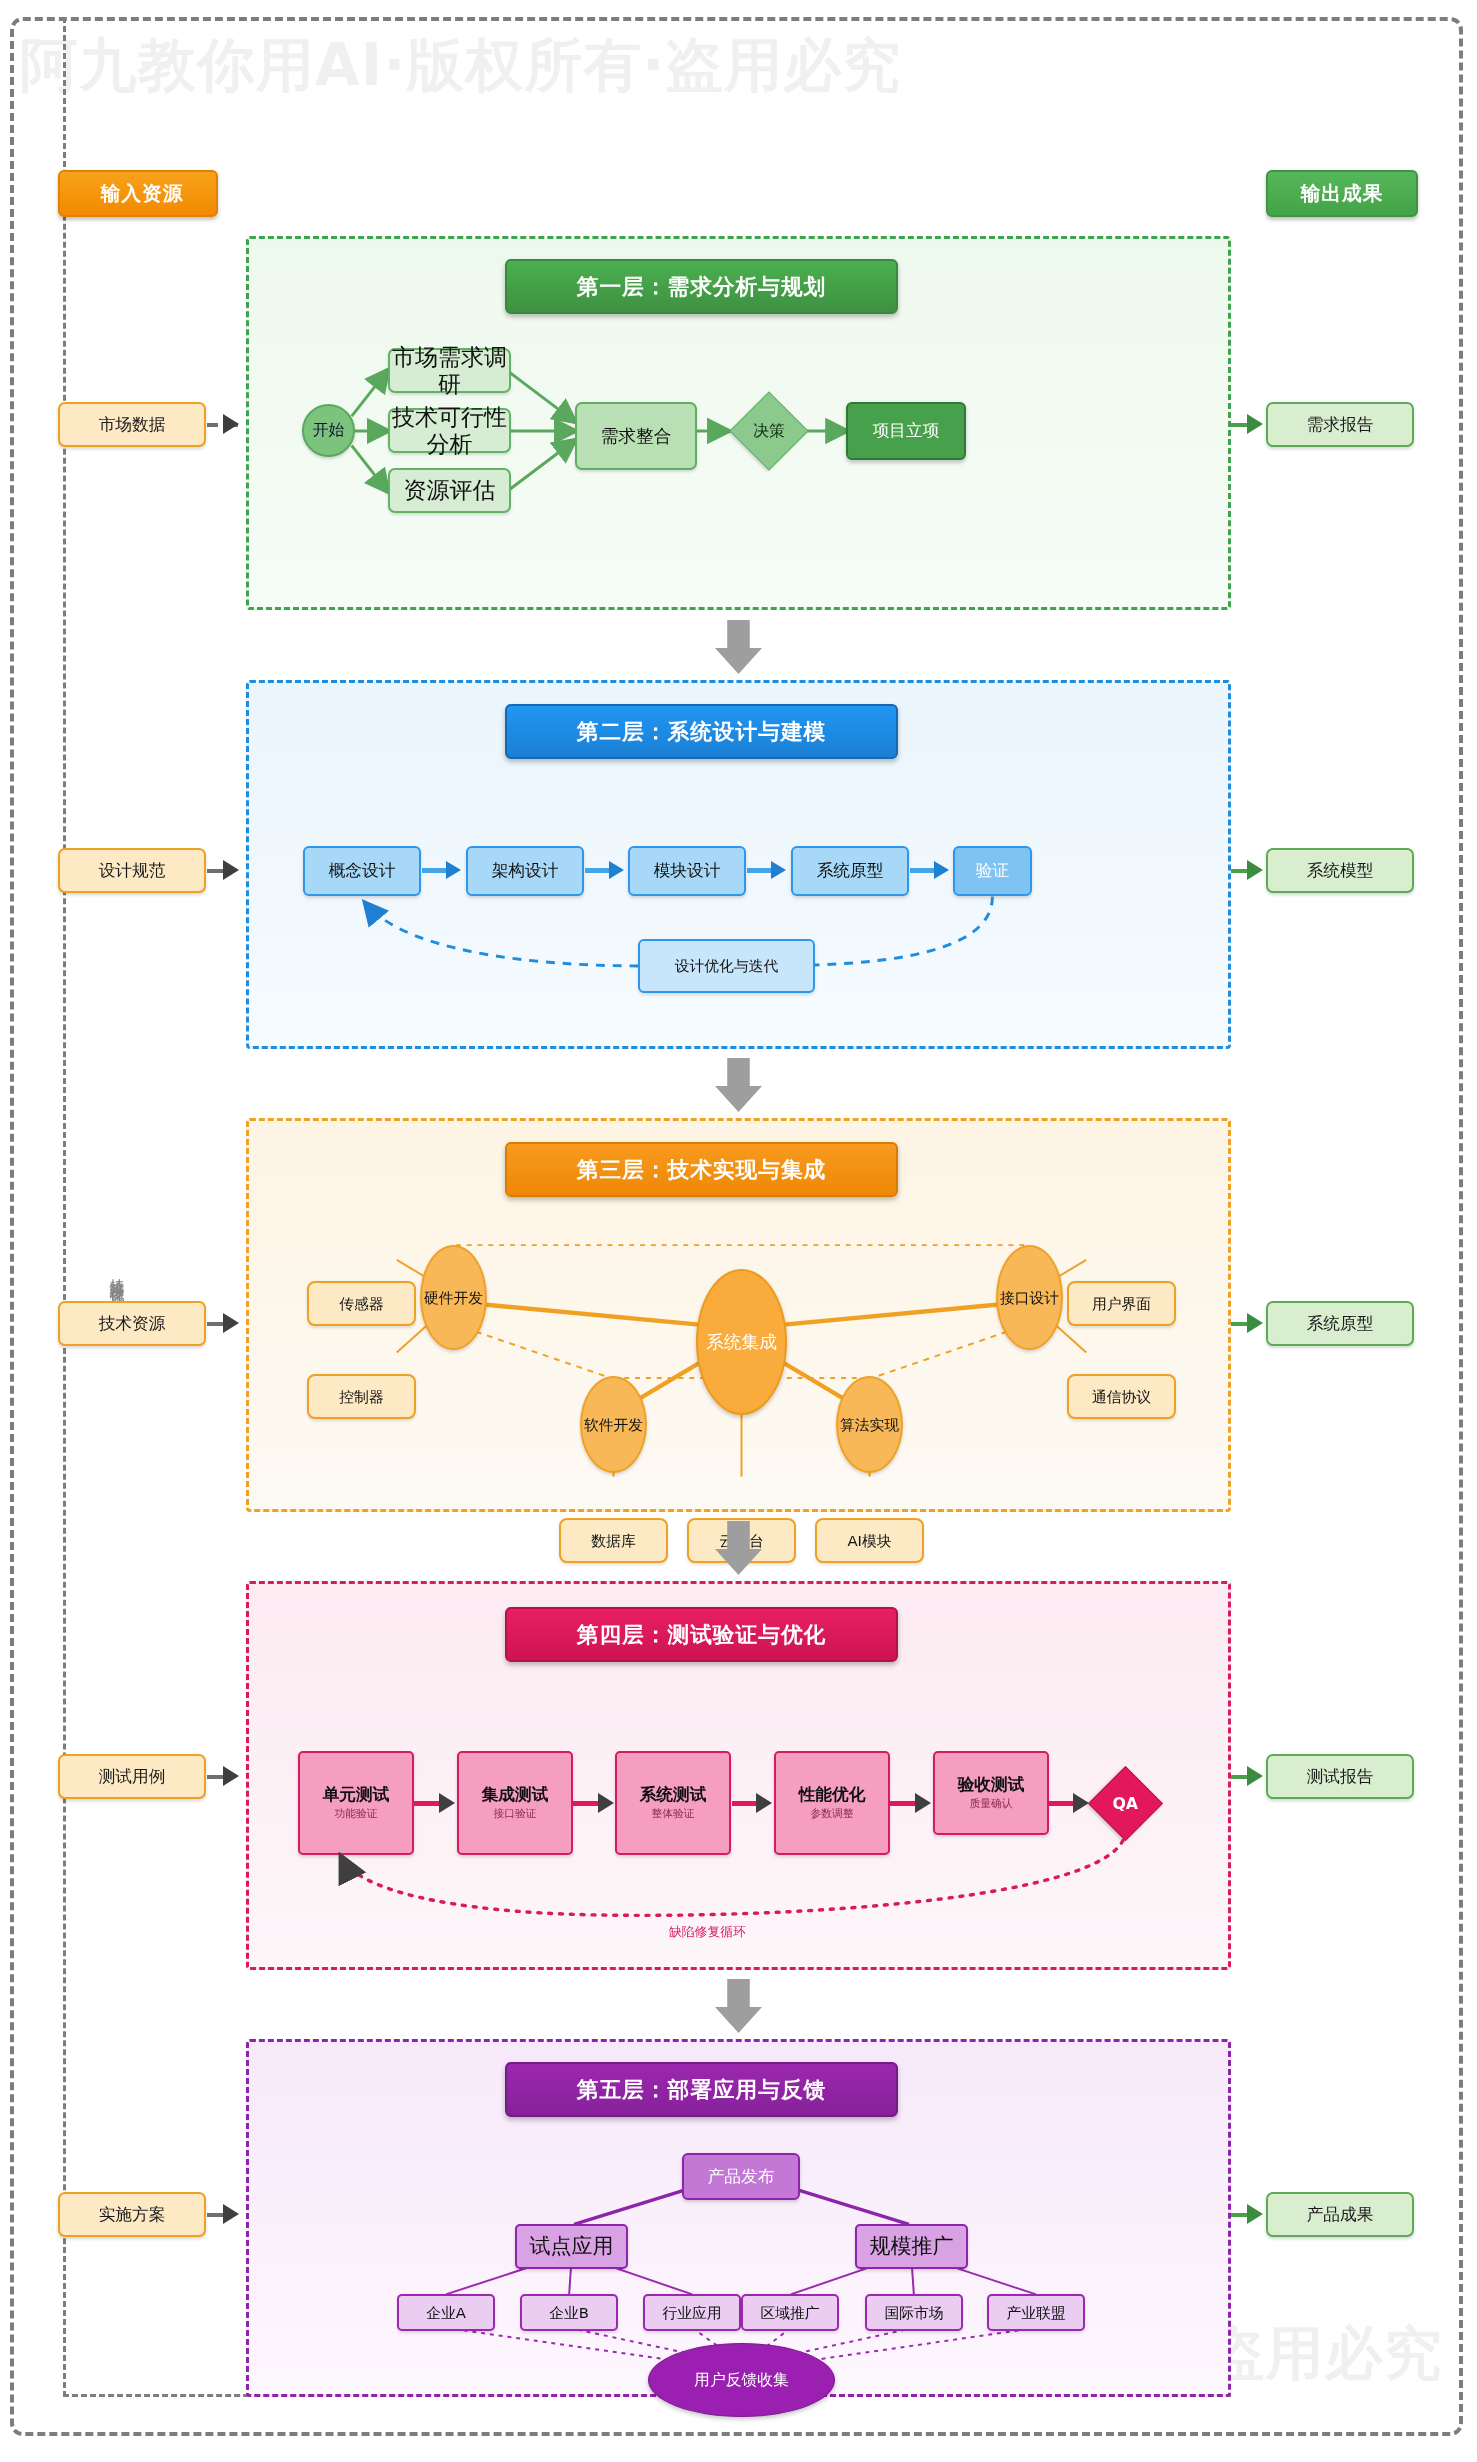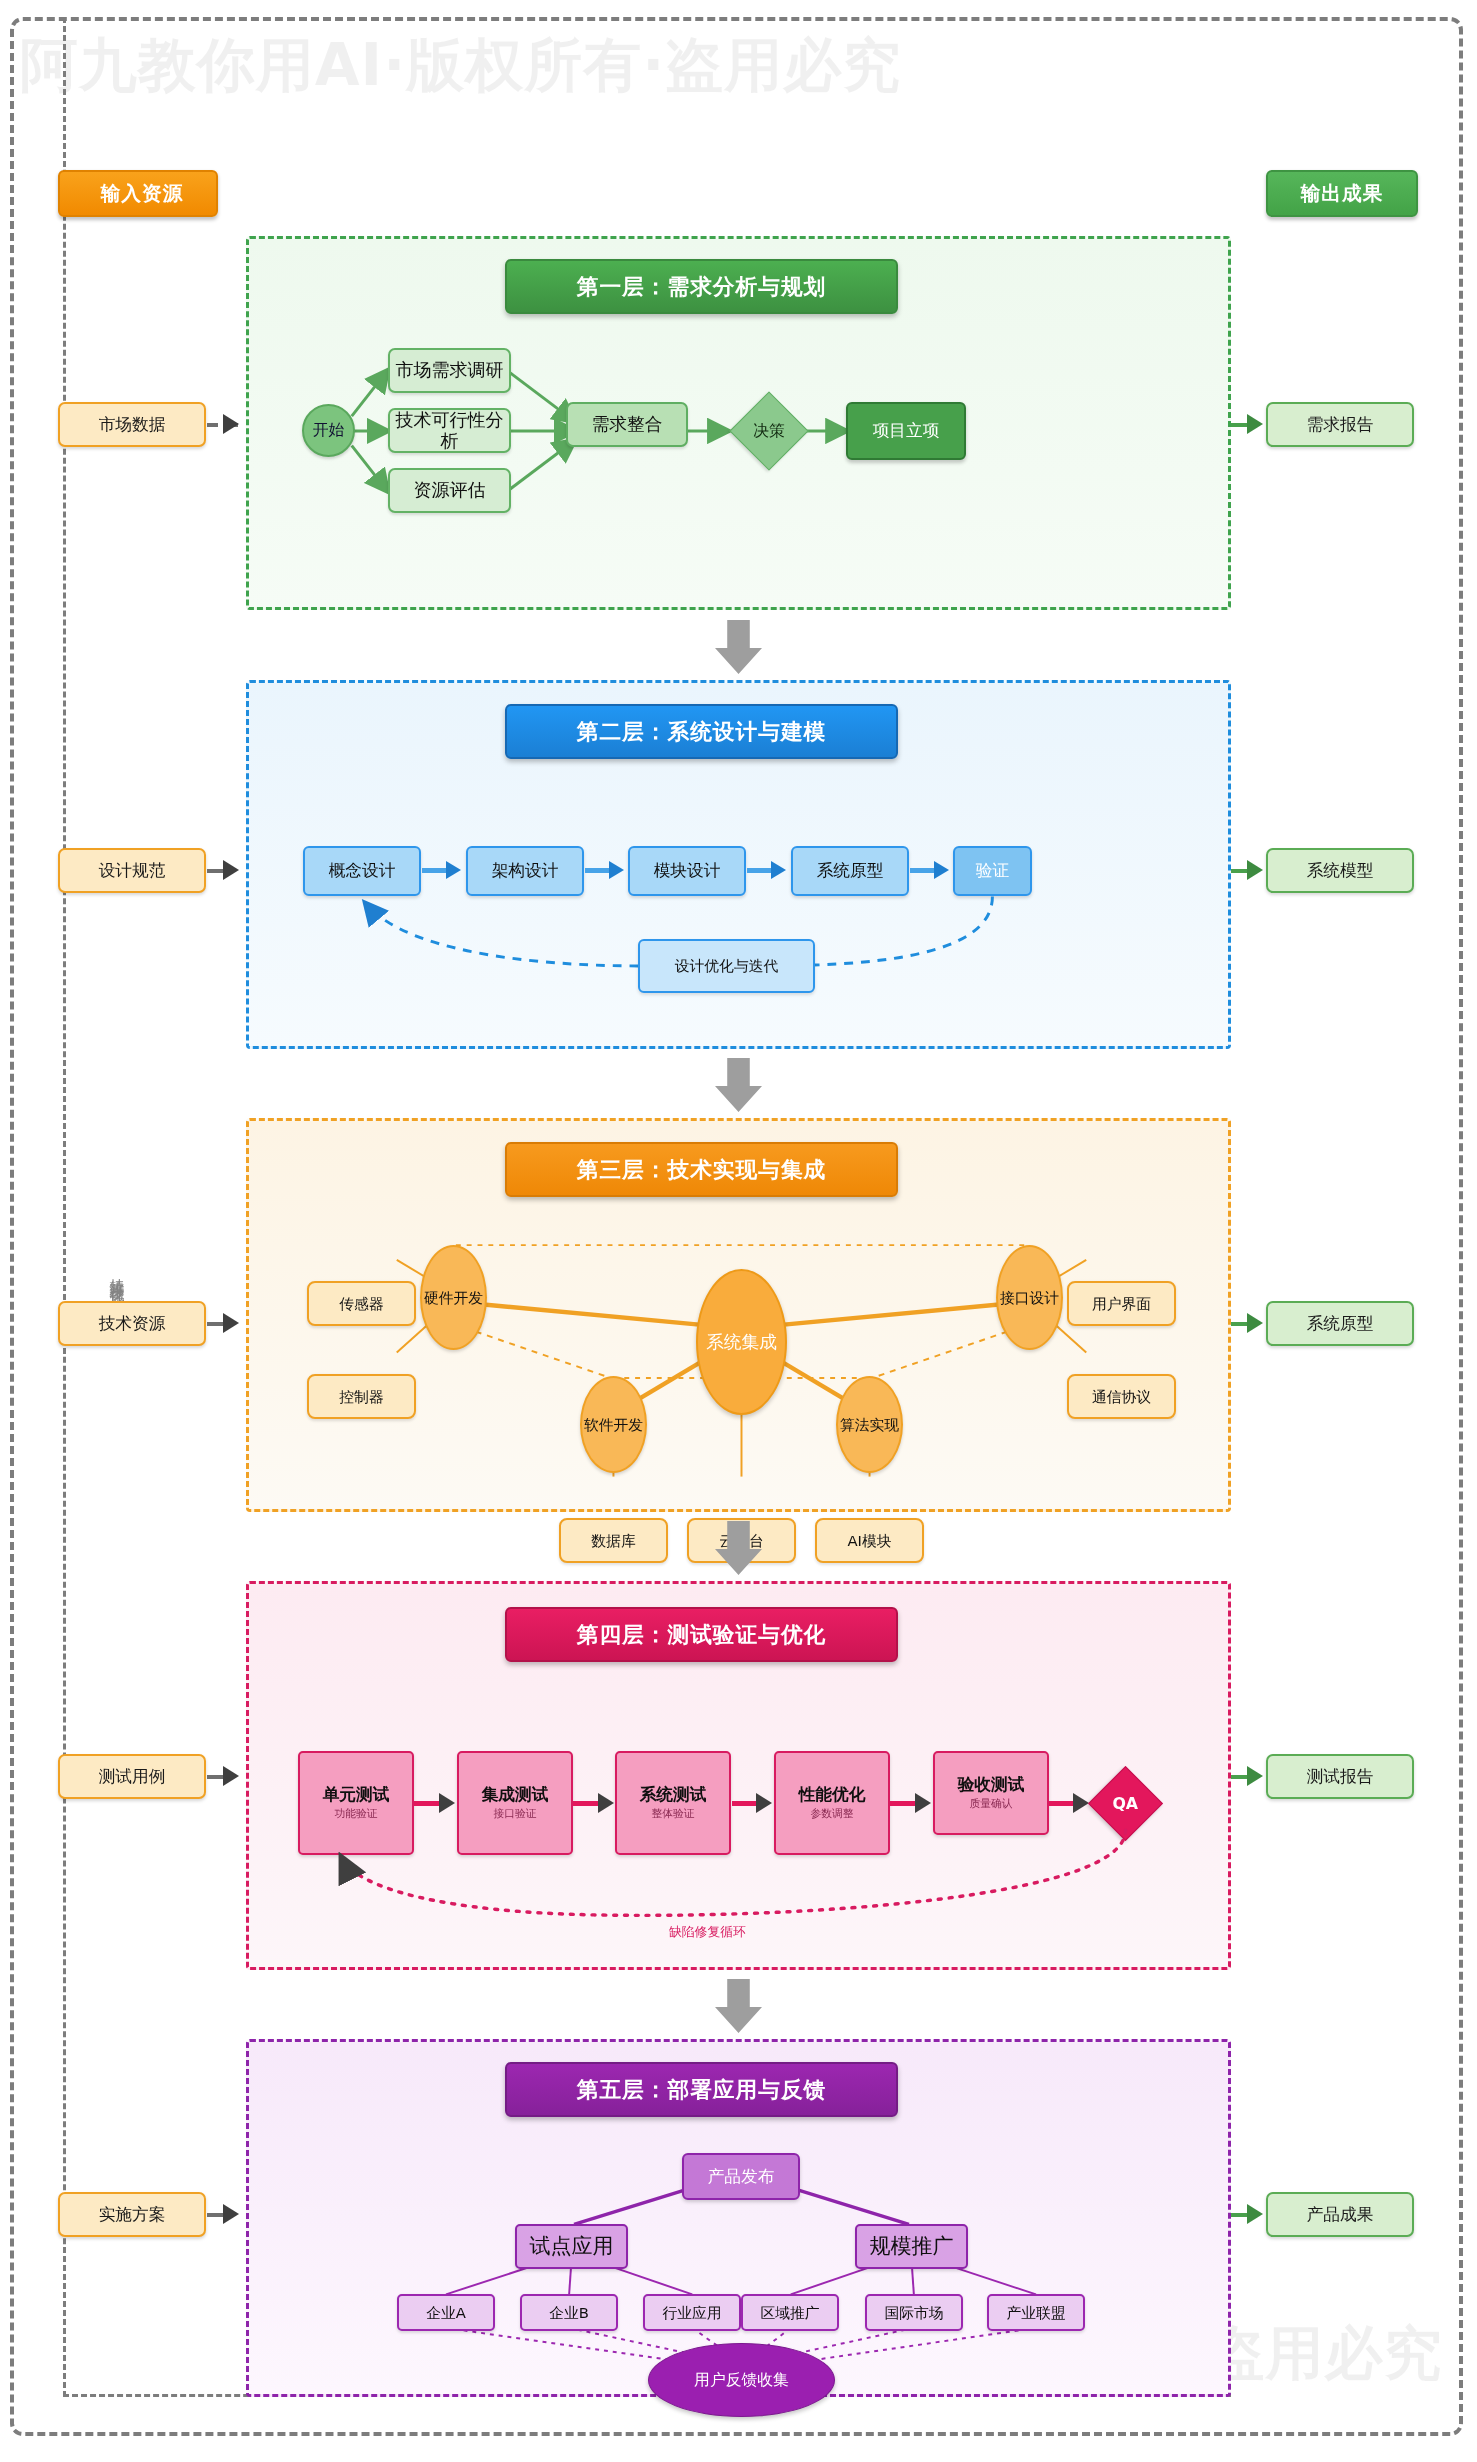--- a/index.html
+++ b/index.html
@@ -76,21 +76,21 @@
       background:#9e9e9e;
       clip-path:polygon(26% 0,74% 0,74% 52%,100% 52%,50% 100%,0 52%,26% 52%);}
 
   
   .node{position:absolute;box-sizing:border-box;display:flex;align-items:center;
       justify-content:center;text-align:center;font-family:"DejaVu Sans",sans-serif;}
   .nlabel{line-height:1.15;}
   .nsub{font-size:10.8px;color:#8a2a52;margin-top:3.4px;}
 
   
-  .n-g-box{background:#d6edd3;border:2px solid #63b265;border-radius:6.9px;font-size:18px;color:#111;
+  .n-g-box{background:#d6edd3;border:2px solid #63b265;border-radius:6.9px;font-size:23px;color:#111;
       box-shadow:0 2px 3px rgba(0,0,0,.13);}
   .n-g-start{background:#7cc47e;border:2px solid #5aa85d;border-radius:50%;font-size:15.8px;color:#113;
       box-shadow:0 2px 3px rgba(0,0,0,.16);}
   .n-g-mid{background:#b8e0b4;border:2px solid #5fae62;border-radius:6.9px;font-size:17.7px;color:#111;
       box-shadow:0 2px 3px rgba(0,0,0,.13);}
   .n-g-dark{background:#47a04b;border:2px solid #2f7a34;border-radius:5.9px;font-size:16.7px;color:#fff;
       box-shadow:0 2.5px 3.9px rgba(0,0,0,.2);}
   .diamond-g{position:absolute;background:#8bc98d;border:1.5px solid #5fae62;
       transform:rotate(45deg);box-shadow:0 2px 3px rgba(0,0,0,.15);}
   .diamond-g span{display:block;transform:rotate(-45deg);font-size:15.8px;color:#10280f;
@@ -249,21 +249,21 @@
       </div>
     <div class="node n-g-box" style="left:139px;top:109px;width:123px;height:45px">
         <span class="nlabel">市场需求调研</span>
       </div>
     <div class="node n-g-box" style="left:139px;top:169px;width:123px;height:45px">
         <span class="nlabel">技术可行性分析</span>
       </div>
     <div class="node n-g-box" style="left:139px;top:229px;width:123px;height:45px">
         <span class="nlabel">资源评估</span>
       </div>
-    <div class="node n-g-mid" style="left:317px;top:163px;width:122px;height:45px">
+    <div class="node n-g-mid" style="left:326px;top:163px;width:122px;height:68px">
         <span class="nlabel">需求整合</span>
       </div>
 
     <div class="diamond-g" style="left:492px;top:164px;width:54px;height:54px">
       <span style="position:absolute;left:0;top:18.7px">决策</span>
     </div>
 
     <div class="node n-g-dark" style="left:597px;top:163px;width:120px;height:58px">
         <span class="nlabel">项目立项</span>
       </div>

